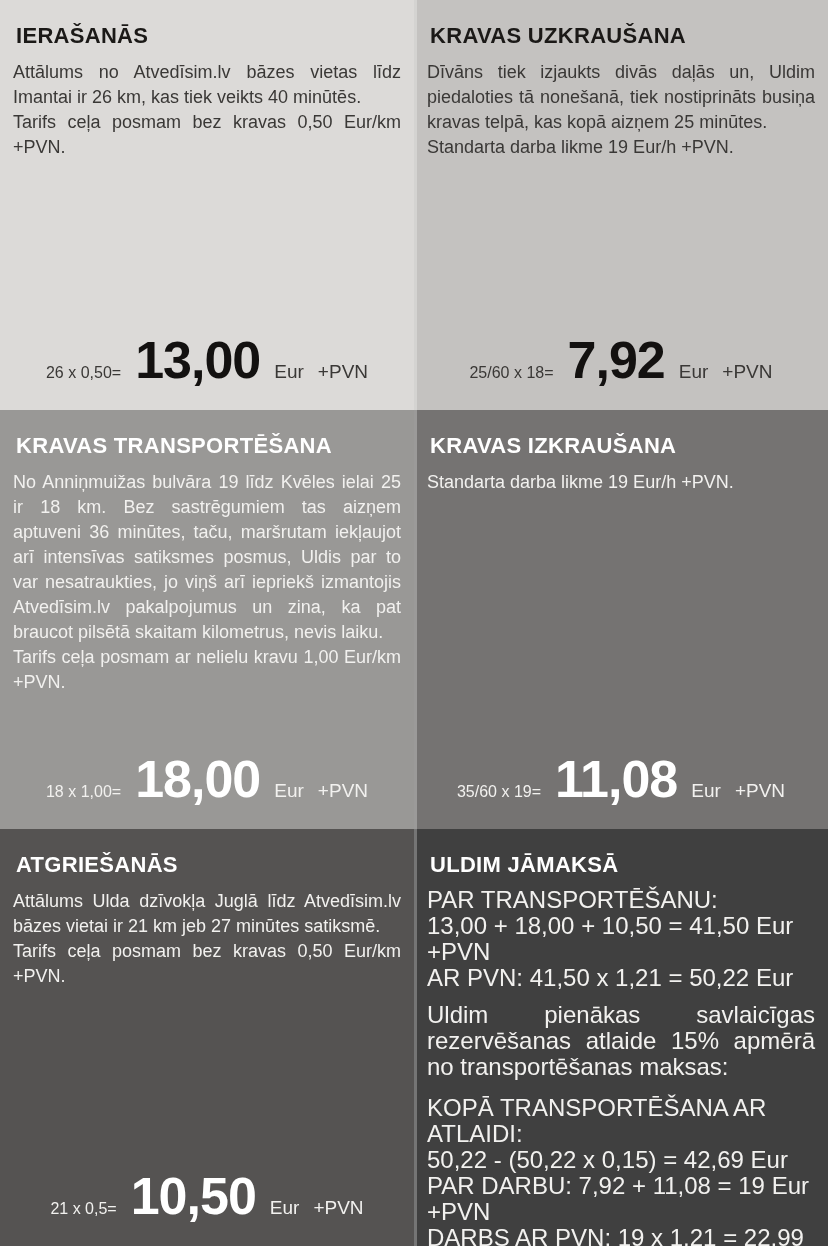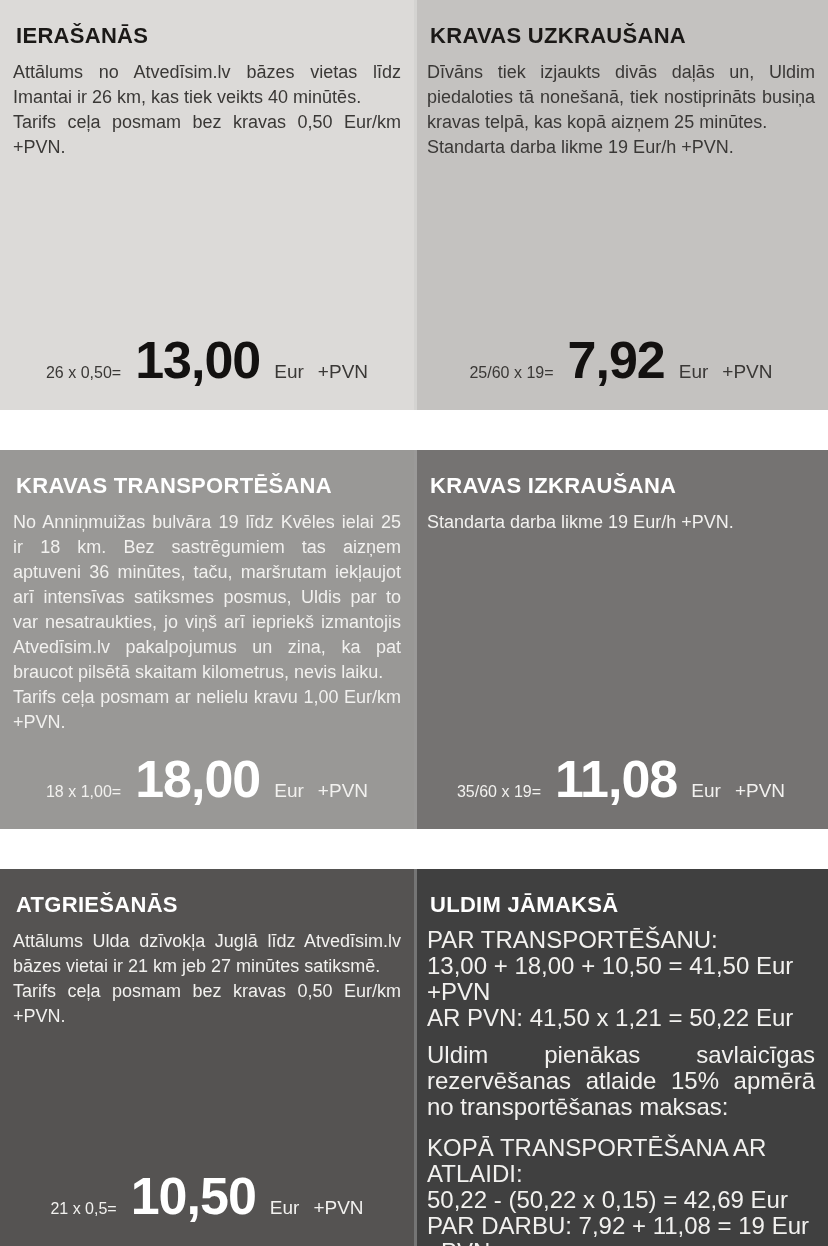--- a/index.html
+++ b/index.html
@@ -31,21 +31,21 @@
   }
   .panel .body p {
     font-size: 18px;
     line-height: 25px;
     text-align: justify;
     margin: 0;
   }
   .panel.light h2 { color: #1b1917; }
   .panel.light { color: #3a3836; }
   .panel.dark h2 { color: #ffffff; }
-  .panel.dark { color: #f2f1ef; margin-top: 40px; }
+  .panel.dark { color: #f2f1ef; }
   .calc {
     margin-top: auto;
     display: flex;
     align-items: baseline;
     justify-content: center;
     padding-bottom: 10px;
     white-space: nowrap;
     text-align: center;
   }
   .calc .formula { font-size: 16px; }
@@ -96,21 +96,21 @@
     </div>
   </section>
 
   <section class="panel light col-r" style="background-color: rgb(196, 194, 192);">
     <h2>KRAVAS UZKRAUŠANA</h2>
     <div class="body">
         <p>Dīvāns tiek izjaukts divās daļās un, Uldim piedaloties tā nonešanā, tiek nostiprināts busiņa kravas telpā, kas kopā aizņem 25 minūtes.</p>
         <p>Standarta darba likme 19 Eur/h +PVN.</p>
       </div>
     <div class="calc">
-      <span class="formula">25/60 x 19=</span>
+      <span class="formula">25/60 x 18=</span>
       <span class="result">7,92</span>
       <span class="cur">Eur</span>
       <span class="vat">+PVN</span>
     </div>
   </section>
 
   <section class="panel dark" style="background-color: rgb(153, 152, 150);">
     <h2>KRAVAS TRANSPORTĒŠANA</h2>
     <div class="body">
         <p>No Anniņmuižas bulvāra 19 līdz Kvēles ielai 25 ir 18 km. Bez sastrēgumiem tas aizņem aptuveni 36 minūtes, taču, maršrutam iekļaujot arī intensīvas satiksmes posmus, Uldis par to var nesatraukties, jo viņš arī iepriekš izmantojis Atvedīsim.lv pakalpojumus un zina, ka pat braucot pilsētā skaitam kilometrus, nevis laiku.</p>

